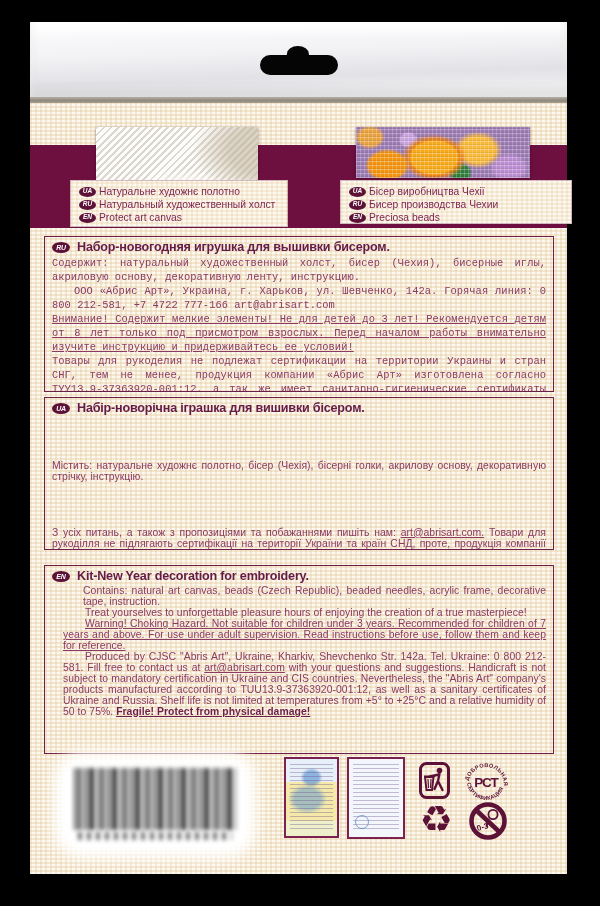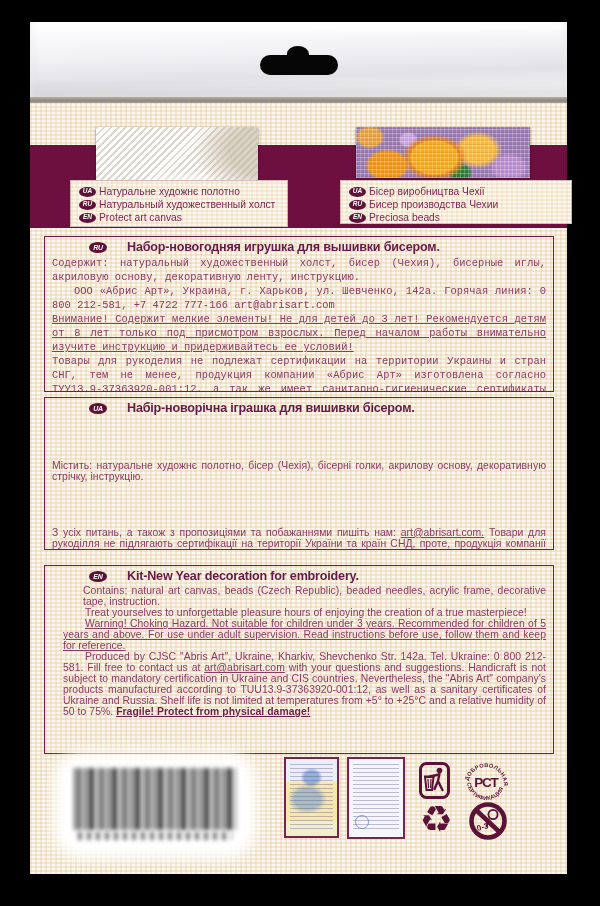--- a/index.html
+++ b/index.html
@@ -50,22 +50,22 @@
       repeating-linear-gradient(0deg, rgba(255,255,255,.45) 0 2px, rgba(230,203,160,.20) 2px 4px);}
   .caption-left{left:40px;top:158px;width:218px;height:47px;}
   .caption-right{left:310px;top:158px;width:232px;height:44px;}
   .cap-row{display:flex;align-items:center;gap:3px;height:13px;font-size:10.3px;color:#7e2653;}
   .lang{flex:0 0 auto;min-width:15px;height:10px;border-radius:50%;background:#5c1136;color:#fff;
     font-size:6.5px;font-weight:bold;font-style:italic;display:inline-flex;align-items:center;
     justify-content:center;line-height:1;padding:0 1px;}
   
   .box{position:absolute;left:14px;width:510px;border:1.5px solid #6d1f4c;box-sizing:border-box;
     padding:3px 7px 2px;color:#8a3a63;overflow:hidden;}
-  .box h2{margin:0 0 1px;font-size:12.6px;color:#641b47;display:flex;align-items:center;gap:20px;
-    line-height:15px;letter-spacing:-.2px;padding-left:37px;}
+  .box h2{margin:0 0 1px;font-size:12.6px;color:#641b47;display:flex;align-items:center;gap:7px;
+    line-height:15px;letter-spacing:-.2px;}
   .box h2 .lang{height:11px;min-width:16px;font-size:7px;}
   .box p{margin:0;font-size:10.4px;text-align:justify;letter-spacing:.05px;}
   .box-ru{top:214px;height:156px;} .box-ru p{line-height:14px;font-family:Liberation Mono, monospace;}
   .box-ua{top:375px;height:153px;} .box-ua p{line-height:11.3px;margin-top:44px;}
   .box-en{top:543px;height:189px;} .box-en p{line-height:11px;padding-left:11px;}
   .ind{text-indent:22px;} .blk{margin-left:20px !important;}
   .u{text-decoration:underline;text-decoration-thickness:1px;text-underline-offset:1px;}
   .b{font-weight:bold;color:#6d1f4c;}
   
   .barcode-wrap{position:absolute;left:24px;top:730px;width:202px;height:106px;}
@@ -165,21 +165,21 @@
     <p class="b u">Крихке! Берегти від механічних пошкоджень!</p>
   </section>
 
   <section class="box box-en">
     <h2>
       <span class="lang">EN</span>
       <span>Kit-New Year decoration for embroidery.</span>
     </h2>
     <p class="blk">Contains: natural art canvas, beads (Czech Republic), beaded needles, acrylic frame, decorative tape, instruction.</p>
     <p class="ind">Treat yourselves to unforgettable pleasure hours of enjoying the creation of a true masterpiece!</p>
-    <p class="u ind">Warning! Choking Hazard. Not suitable for children under 3 years. Recommended for children of 5 years and above. For use under adult supervision. Read instructions before use, follow them and keep for reference.</p>
+    <p class="u ind">Warning! Choking Hazard. Not suitable for children under 3 years. Recommended for children of 7 years and above. For use under adult supervision. Read instructions before use, follow them and keep for reference.</p>
     <p class="ind"><span>Produced by  CJSC "Abris Art", Ukraine, Kharkiv,  Shevchenko  Str. 142a. Tel. Ukraine: 0 800 212-581.  Fill free to contact us at </span><span class="u">art@abrisart.com</span><span> with your questions and suggestions. Handicraft is not subject to mandatory certification in Ukraine and CIS countries. Nevertheless, the "Abris Art" company's products manufactured according to TUU13.9-37363920-001:12, as well as a sanitary certificates of Ukraine and Russia. Shelf life is not limited at temperatures from +5° to +25°C and a relative humidity of 50 to 75%. </span><span class="b u">Fragile!  Protect  from  physical  damage!</span></p>
   </section>
 
   <div class="barcode-wrap">
     <div class="barcode-stripes"></div>
     <div class="barcode-digits"></div>
   </div>
 
   <div class="cert cert1"></div>
   <div class="cert cert2"></div>

